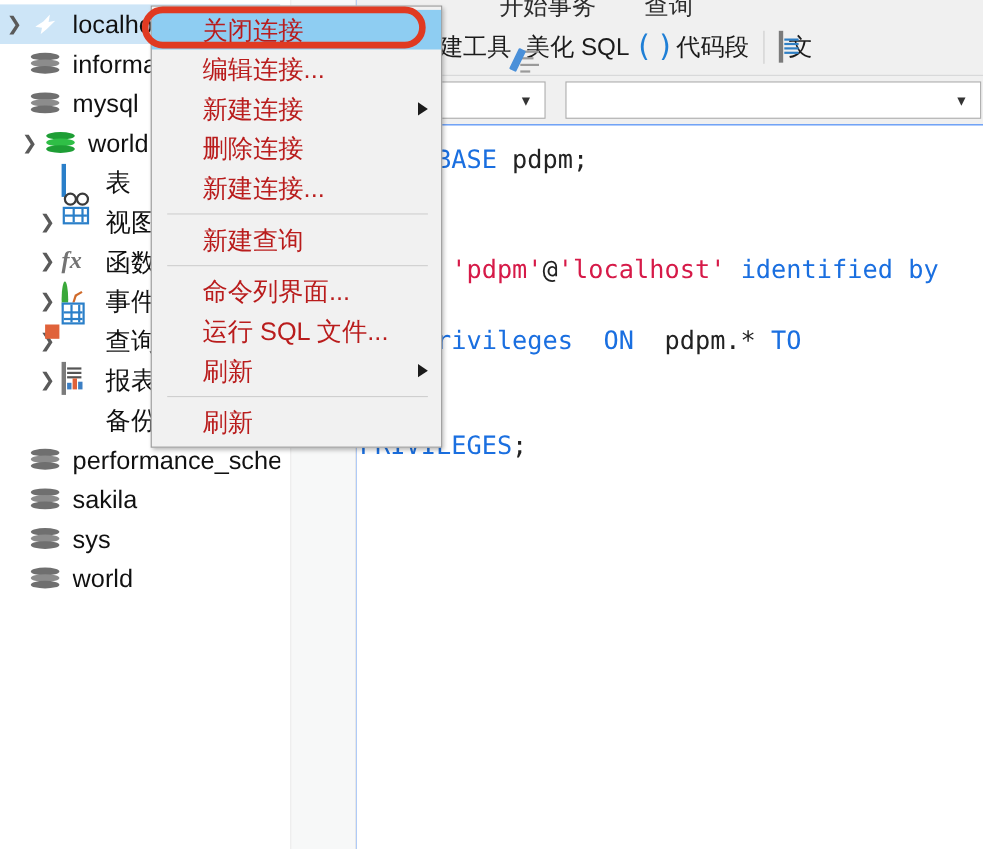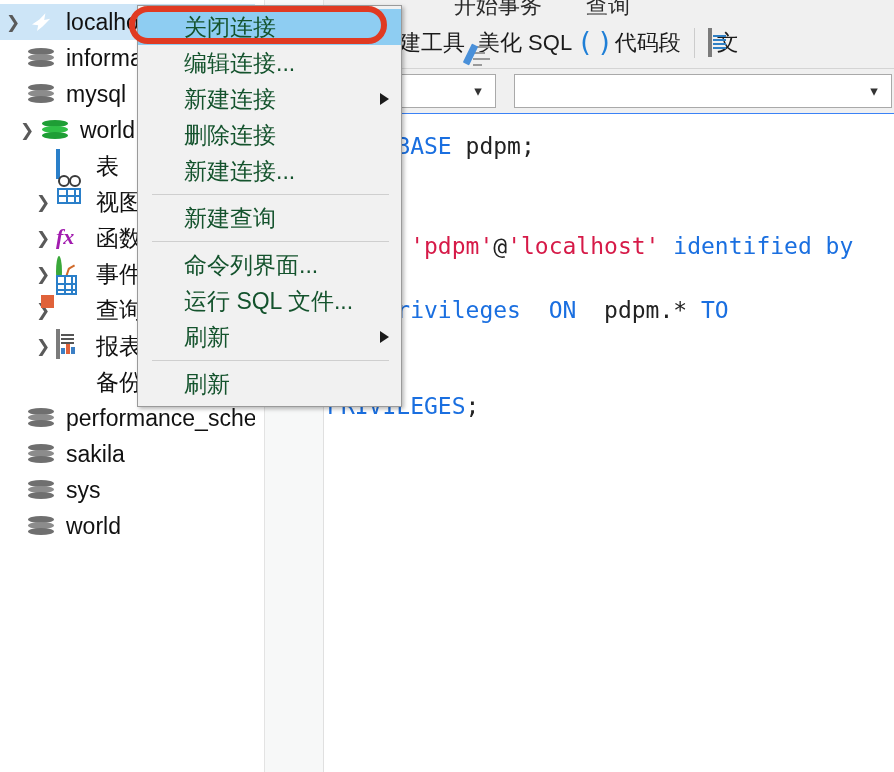--- a/index.html
+++ b/index.html
@@ -114,21 +114,21 @@
     width: 12px; height: 12px;
     border: 2px solid #3a3a3a; border-radius: 50%;
     background: #ffffff; box-sizing: border-box;
   }
   .ico-view .lens.l { left: 2px; }
   .ico-view .lens.r { left: 13px; }
 
   
   .ico-fx {
     width: 30px; height: 28px;
-    color: #a21caf;
+    color: #737373;
     font-family: "Liberation Serif", "DejaVu Serif", serif;
     font-style: italic; font-weight: bold;
     font-size: 22px; line-height: 28px;
     text-align: center;
   }
   
   .ico-clock {
     width: 26px; height: 26px; margin-top: 2px;
     border: 3px solid #3aa83a; border-radius: 50%;
     background: #ffffff; box-sizing: border-box;
@@ -372,21 +372,21 @@
     padding: 3px 0 4px 0;
     box-sizing: border-box;
     z-index: 40;
   }
   .mi {
     position: relative;
     height: 36px;
     display: flex; align-items: center;
     padding-left: 46px; padding-right: 10px;
     font-size: 23px;
-    color: #14532d;
+    color: #b91c1c;
     white-space: nowrap;
   }
   .mi.hl { background: #8ecdf2; }
   .mi .arrow {
     position: absolute;
     right: 12px; top: 50%;
     transform: translateY(-50%);
     width: 0; height: 0;
     border-left: 9px solid #1b1b1b;
     border-top: 6px solid transparent;

